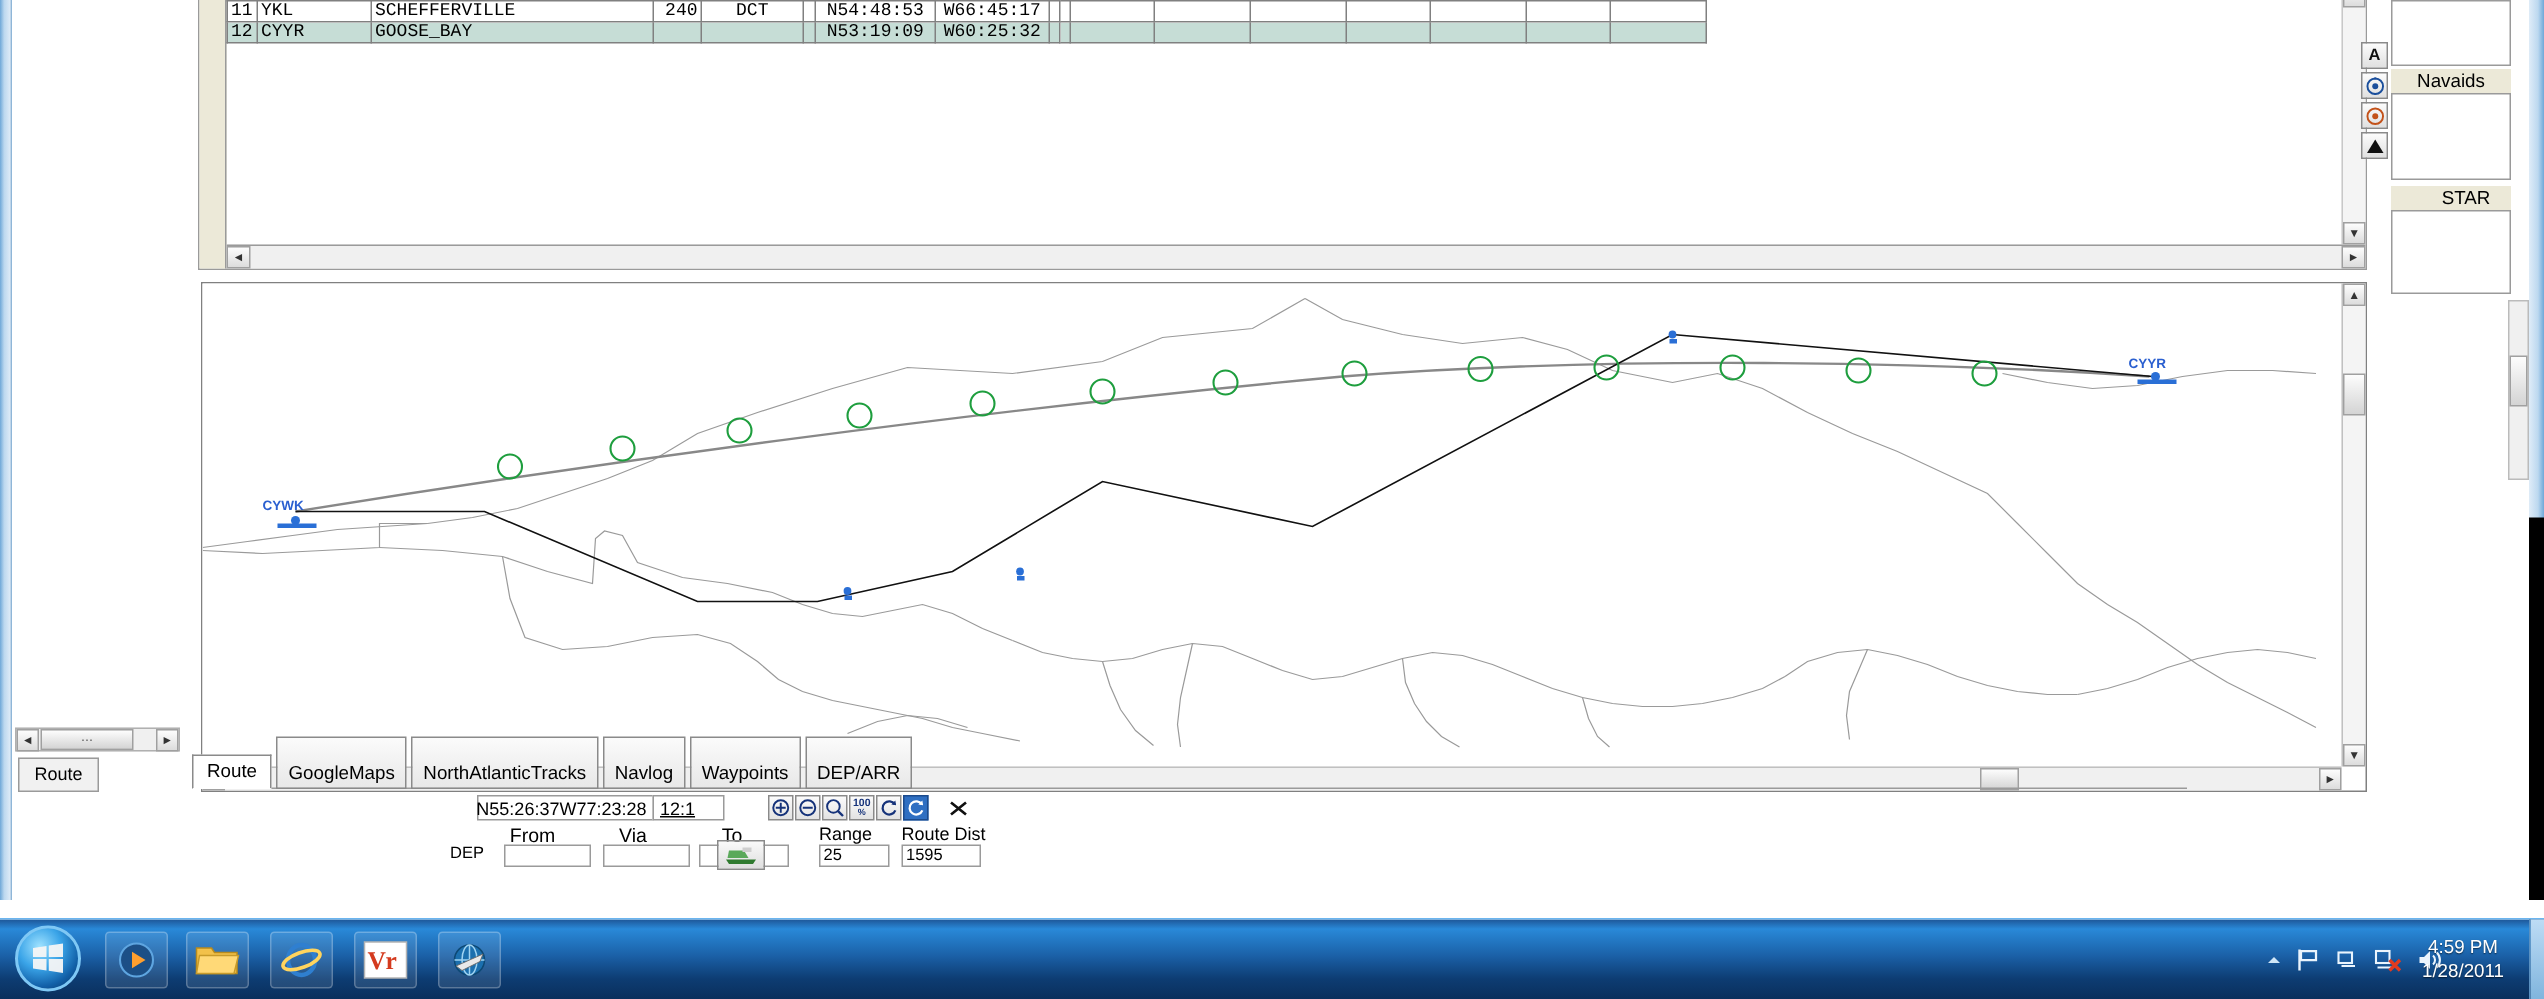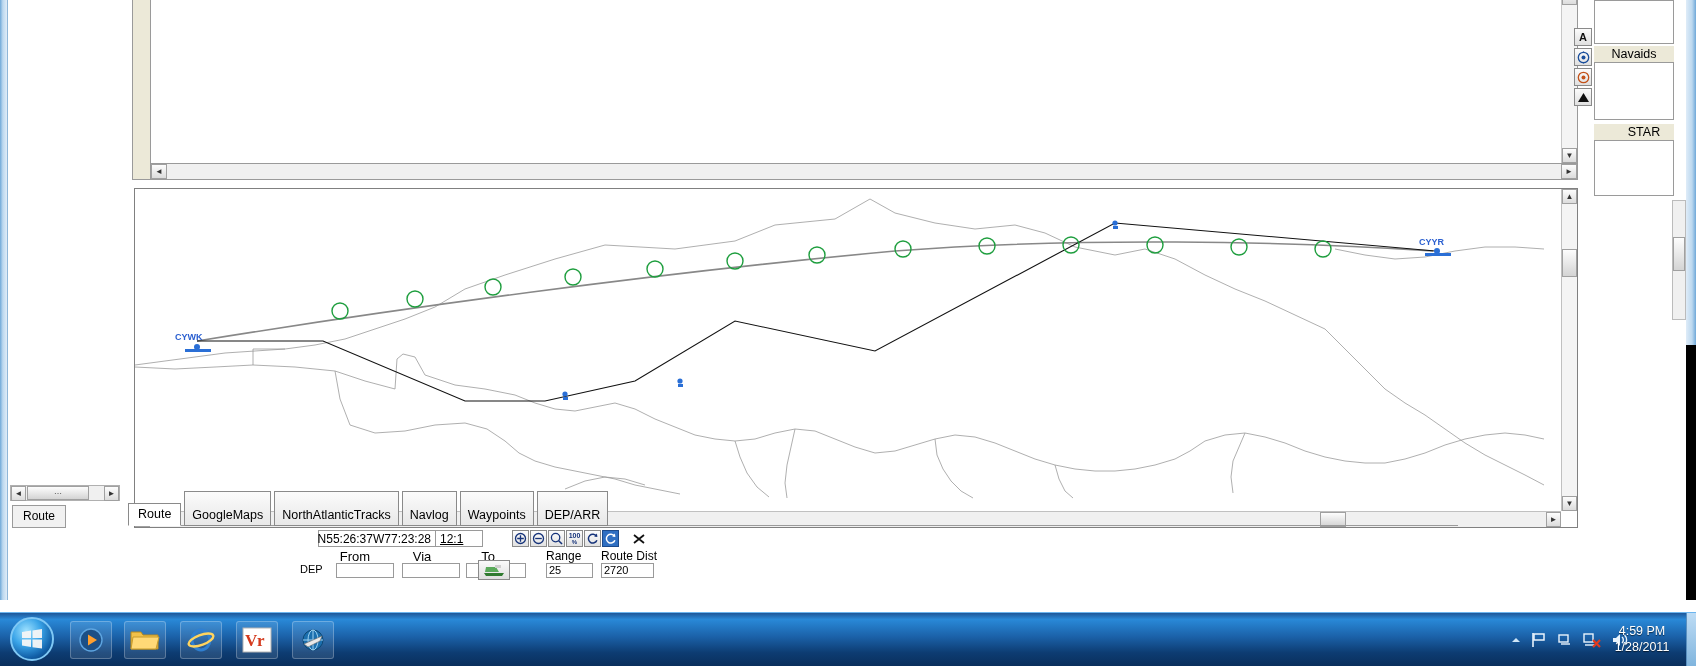--- a/index.html
+++ b/index.html
@@ -279,20 +279,58 @@
   <div class="win-edge-left"></div>
   <div class="win-edge-right"></div>
   <div class="right-black"></div>
   <div class="bottom-white"></div>
 
   <div class="table-panel">
     <div class="tbl-gutter"></div>
 
     <table class="route" style="left:18px;top:10px;">
       <tbody>
+          <tr>
+        <td class="c-num">11</td>
+        <td class="c-id">YKL</td>
+        <td class="c-name">SCHEFFERVILLE</td>
+        <td class="c-alt">240</td>
+        <td class="c-via">DCT</td>
+        <td class="c-x1"></td>
+        <td class="c-lat">N54:48:53</td>
+        <td class="c-lon">W66:45:17</td>
+        <td class="c-nar"></td>
+        <td class="c-nar"></td>
+        <td class="c-blank"></td>
+        <td class="c-blank2"></td>
+        <td class="c-blank2"></td>
+        <td class="c-blank"></td>
+        <td class="c-blank2"></td>
+        <td class="c-blank"></td>
+        <td class="c-blank2"></td>
+      </tr>
+      <tr class="sel">
+        <td class="c-num">12</td>
+        <td class="c-id">CYYR</td>
+        <td class="c-name">GOOSE_BAY</td>
+        <td class="c-alt"></td>
+        <td class="c-via"></td>
+        <td class="c-x1"></td>
+        <td class="c-lat">N53:19:09</td>
+        <td class="c-lon">W60:25:32</td>
+        <td class="c-nar"></td>
+        <td class="c-nar"></td>
+        <td class="c-blank"></td>
+        <td class="c-blank2"></td>
+        <td class="c-blank2"></td>
+        <td class="c-blank"></td>
+        <td class="c-blank2"></td>
+        <td class="c-blank"></td>
+        <td class="c-blank2"></td>
+      </tr>
     </tbody>
       </table>
 
     <div class="tbl-vscroll">
       <div class="a-up">▲</div>
       <div class="a-dn">▼</div>
     </div>
     <div class="tbl-hscroll">
       <div class="arrow-l">◄</div>
       <div class="arrow-r">►</div>
@@ -478,21 +516,21 @@
 
   <div class="plane-btn">
     <svg width="22" height="13" viewBox="0 0 22 13">
       <path d="M1,9 L21,9 L19,12 L3,12 Z" fill="#2f7a2f"></path>
       <path d="M3,3 L13,3 L16,8 L2,8 Z" fill="#5aa95a"></path>
       <rect x="12" y="1" width="6" height="3" fill="#cfcfcf"></rect>
     </svg>
   </div>
 
   <div class="rngbox">25</div>
-  <div class="rdbox">2720</div>
+  <div class="rdbox">1595</div>
 
   <div class="rside">
     <div class="rs-box" style="top:16px;height:44px;"></div>
 
     <div class="rs-title" style="top:62px;">Navaids</div>
     <div class="rs-box" style="top:78px;height:58px;"></div>
 
     <div class="rs-title" style="top:140px;padding-left:20px;">STAR</div>
     <div class="rs-box" style="top:156px;height:56px;"></div>
 

